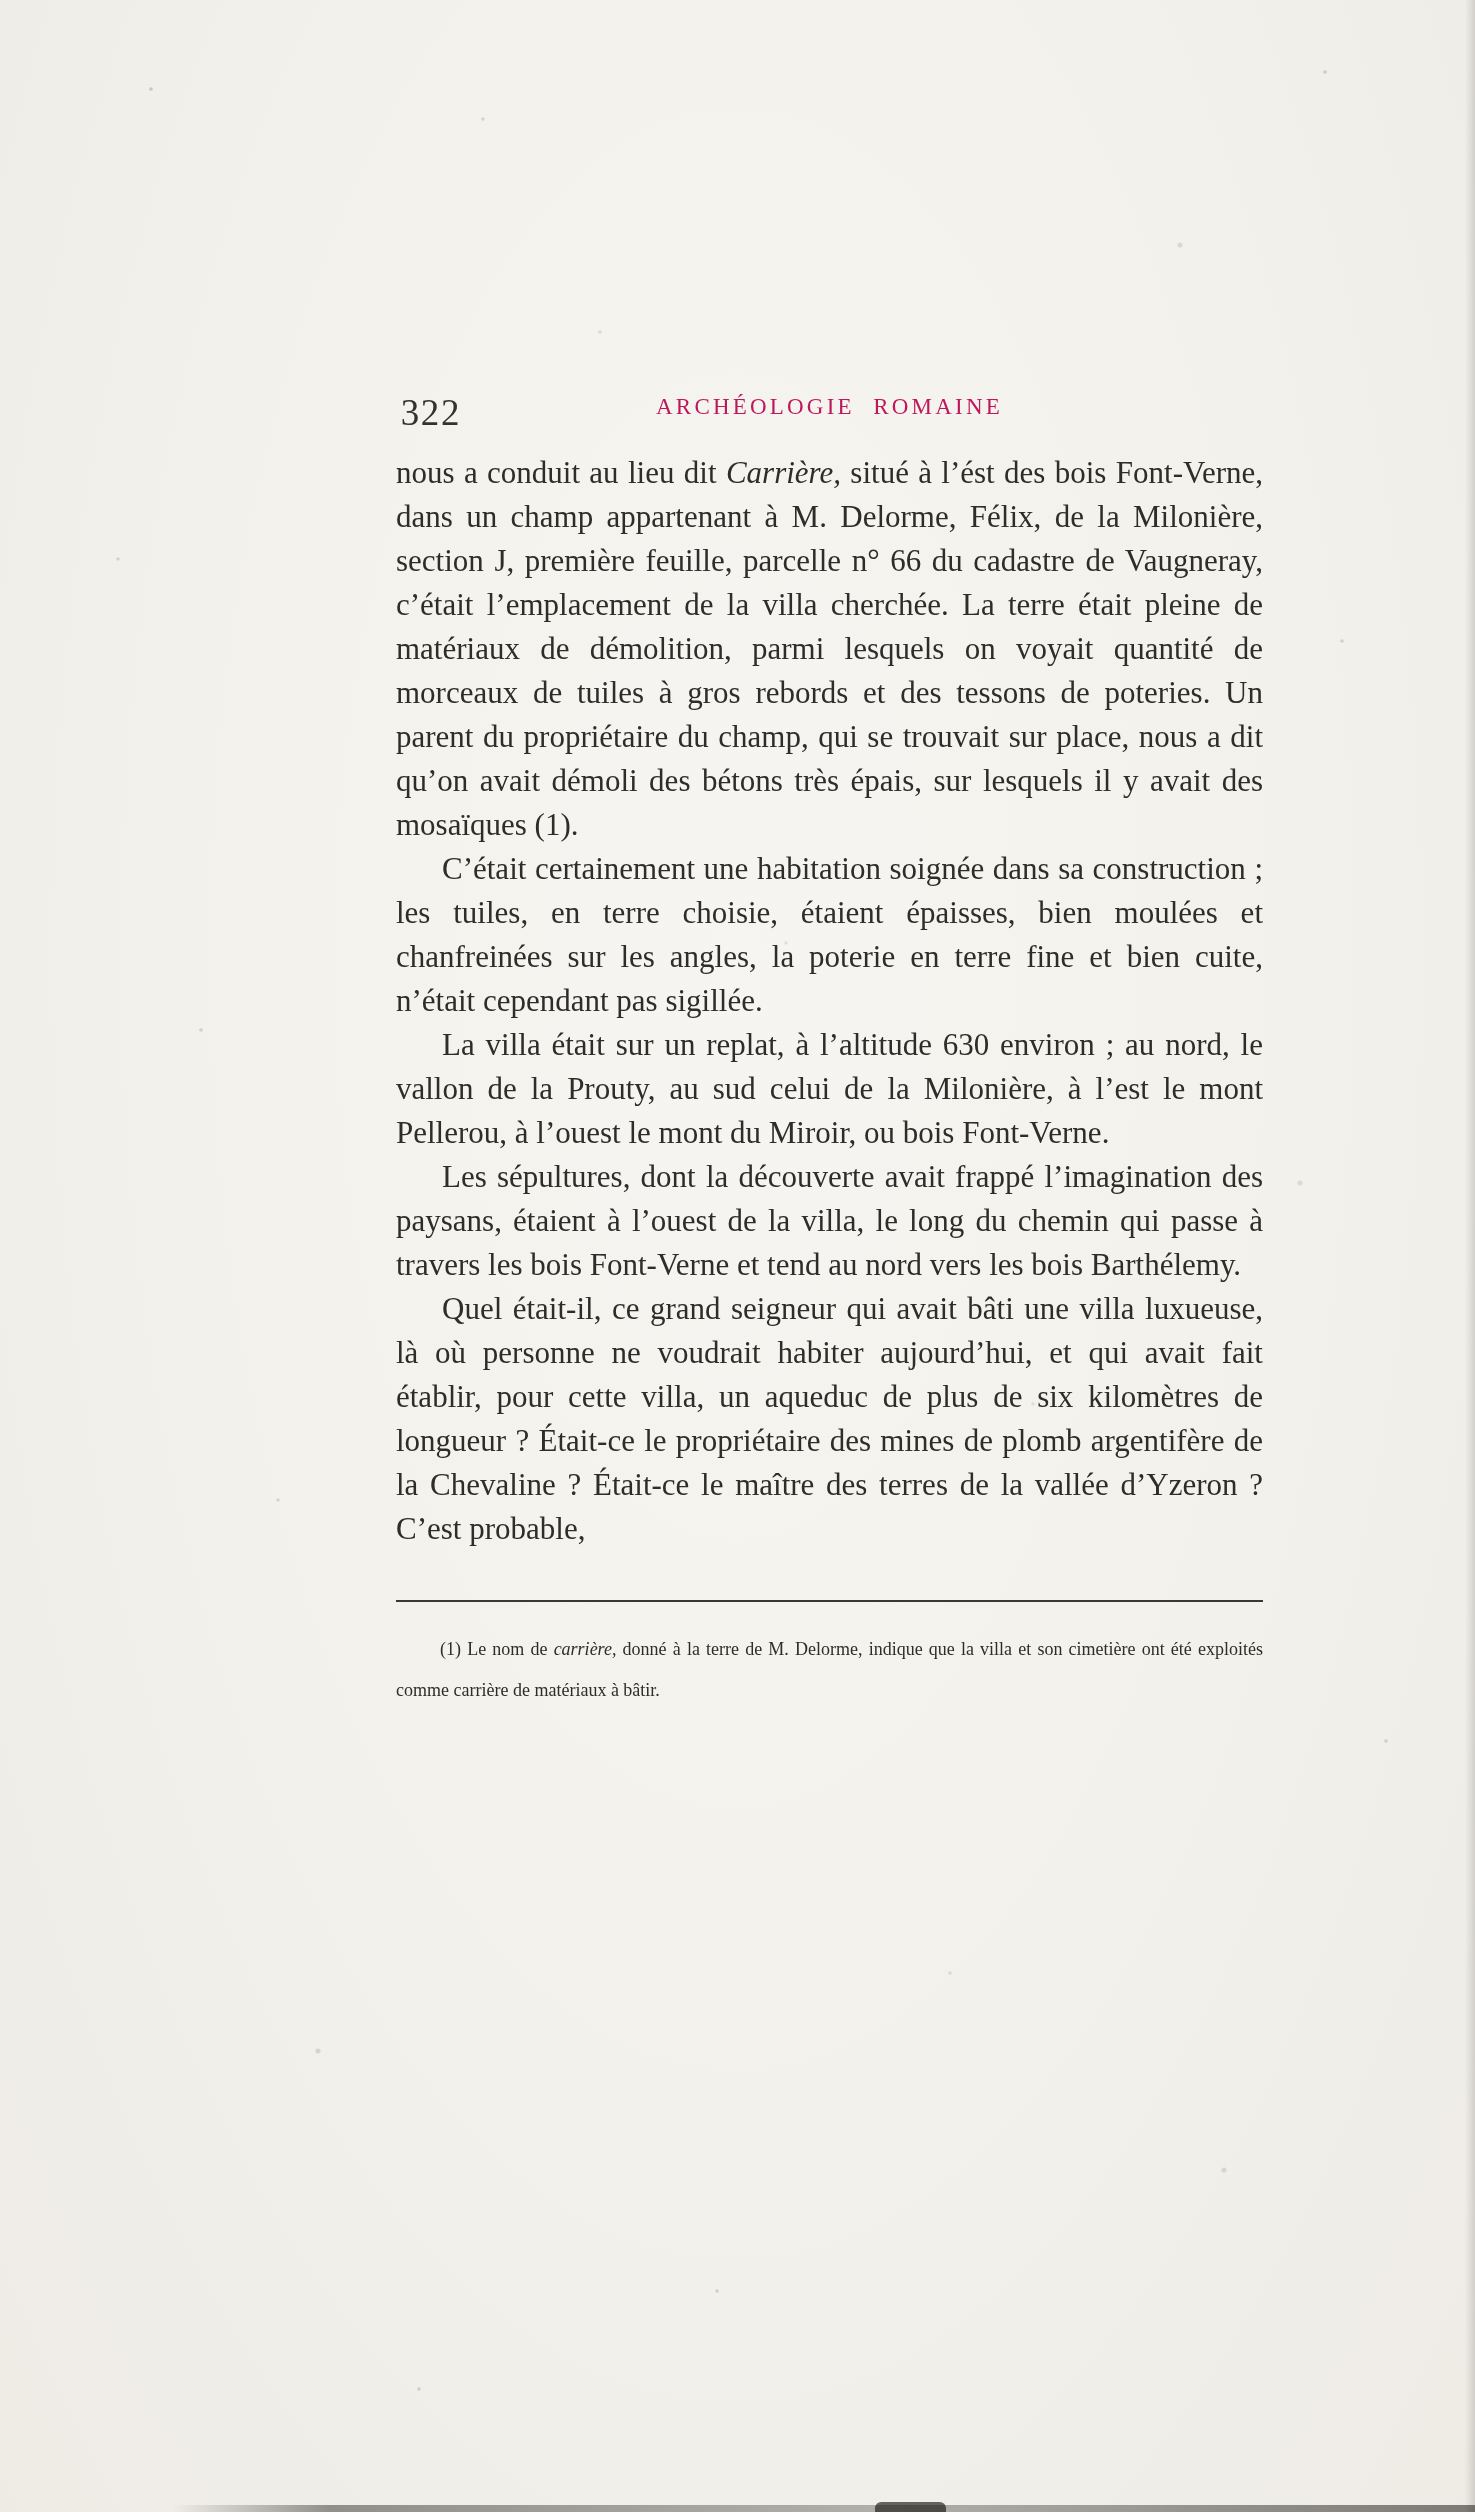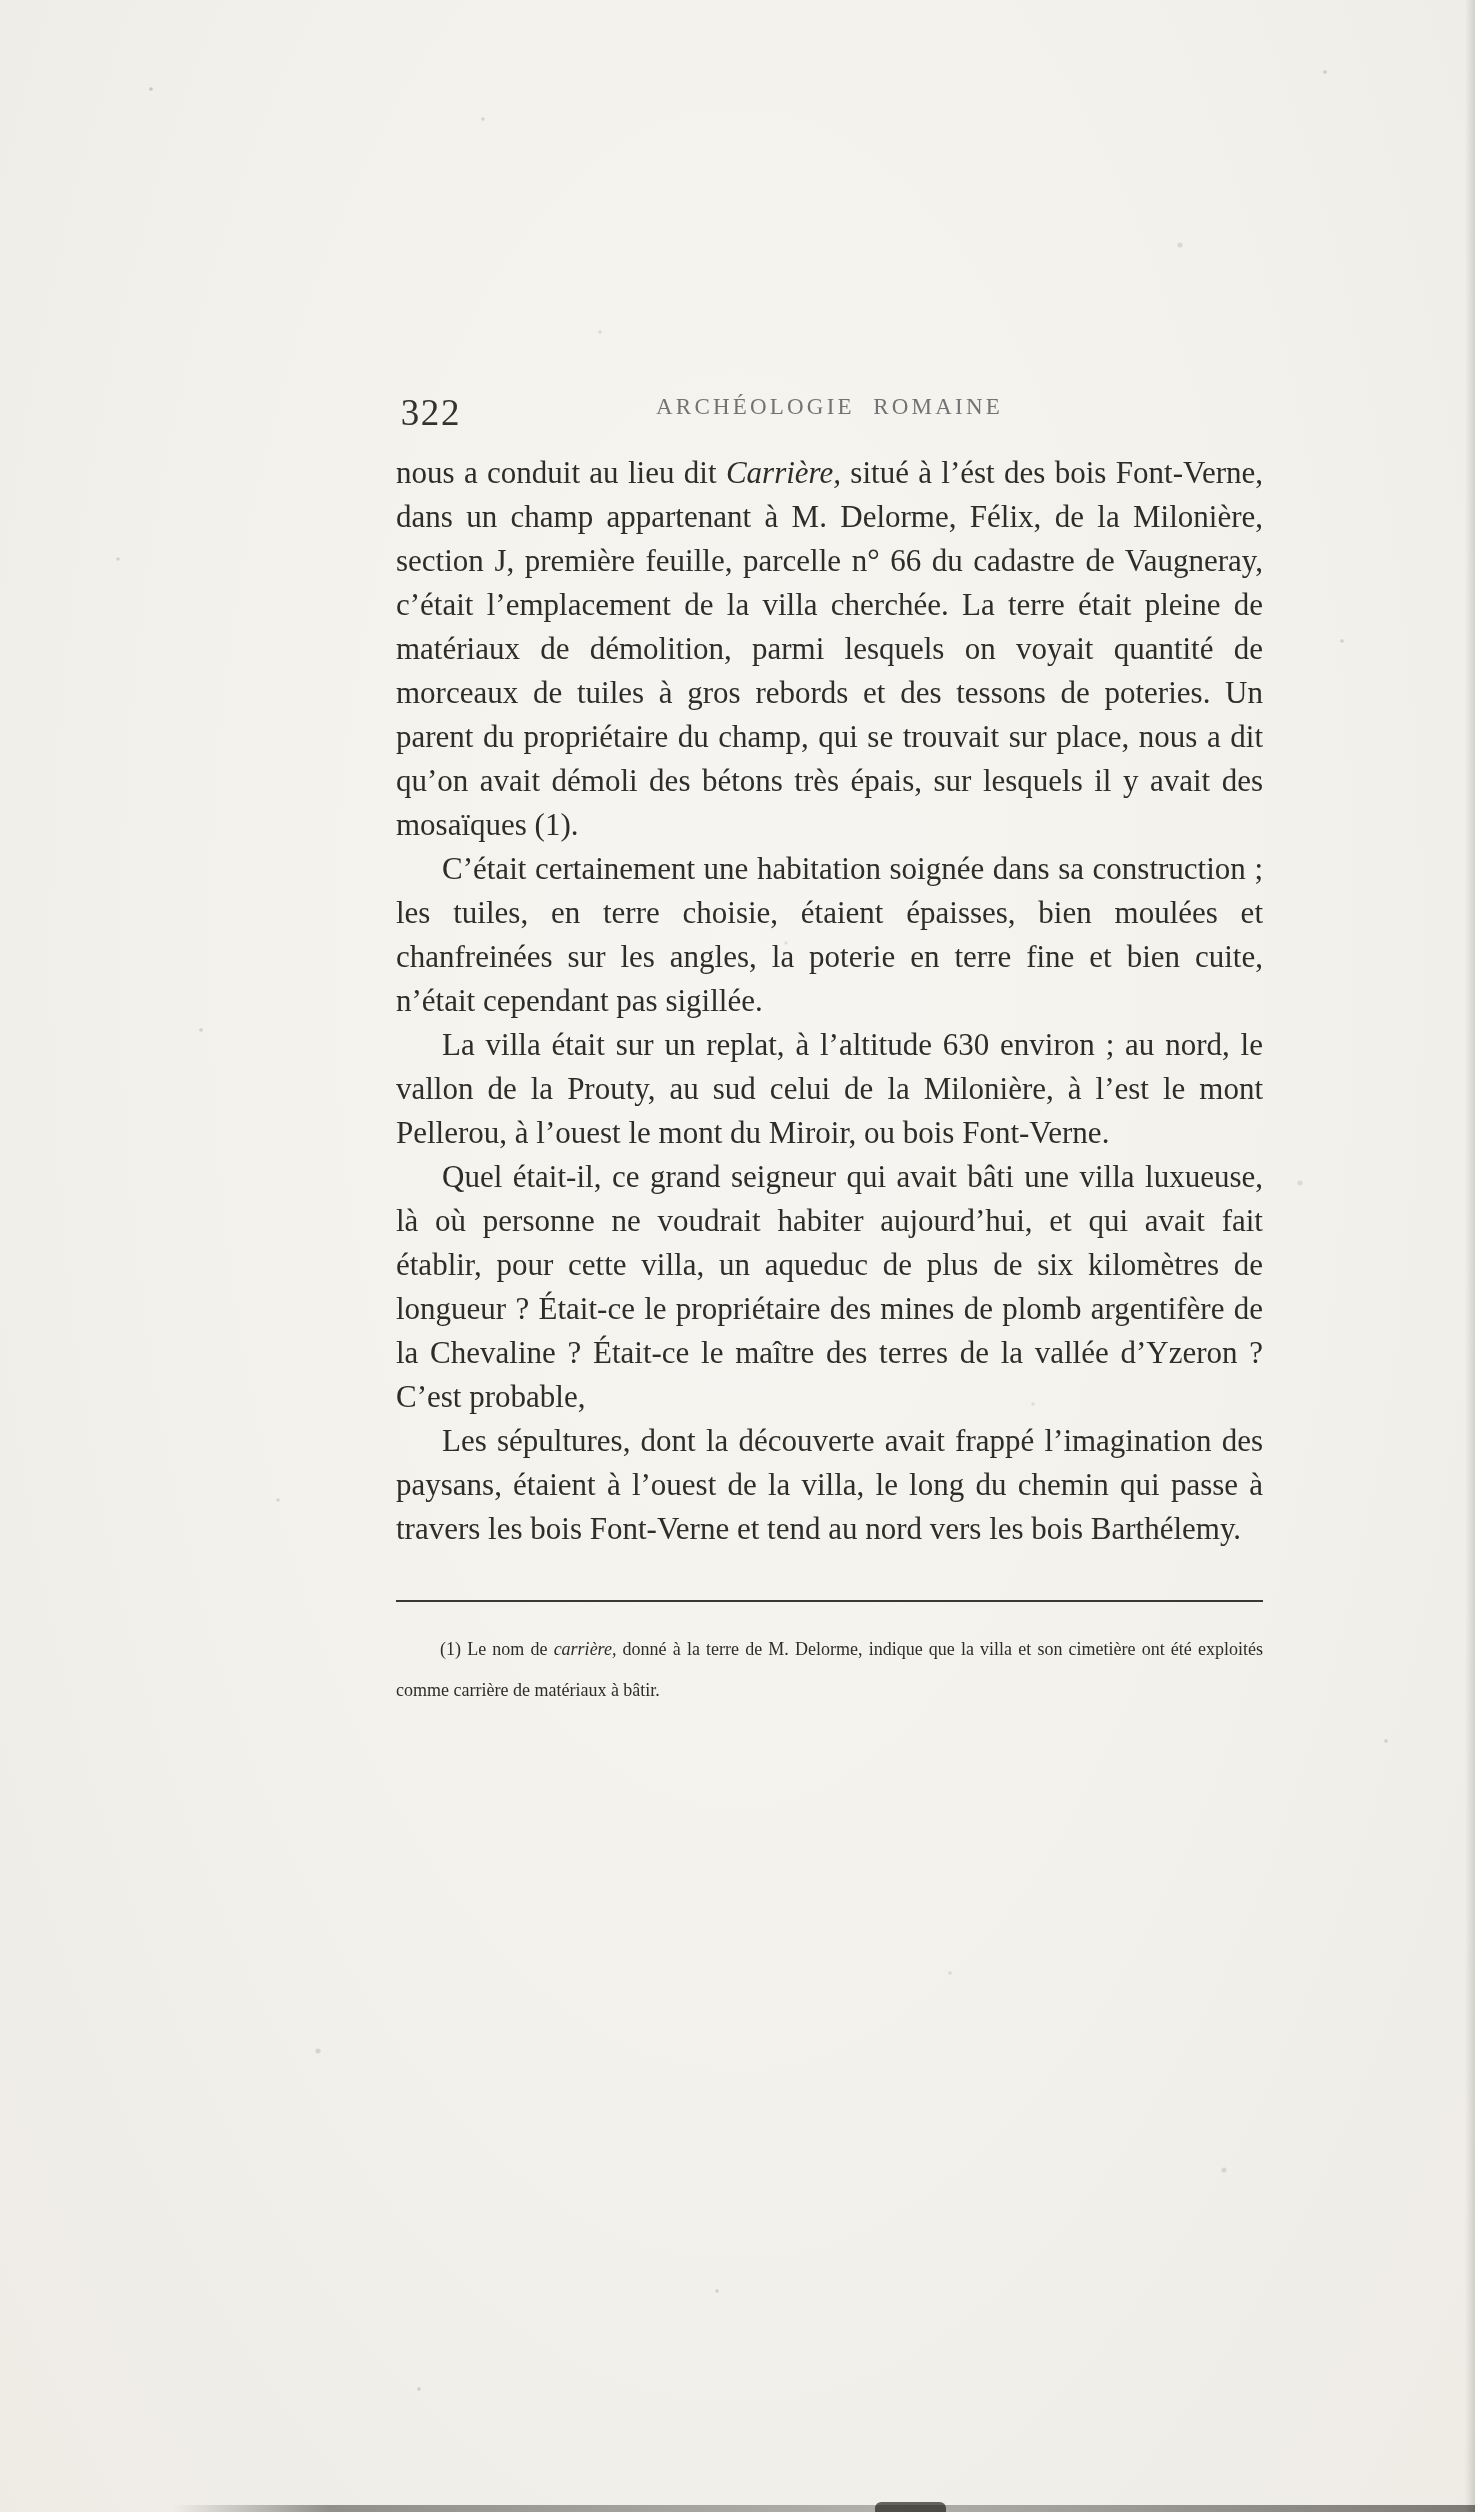--- a/index.html
+++ b/index.html
@@ -36,21 +36,21 @@
     letter-spacing: 1.6px;
     color: #33322d;
   }
   .head-title {
     display: block;
     text-align: center;
     font-size: 23px;
     letter-spacing: 3.2px;
     word-spacing: 9.5px;
     padding-top: 6.3px;
-    color: #737373;
+    color: #be185d;
   }
 
   .body-text p {
     margin: 0;
     font-size: 31px;
     line-height: 44px;
     text-align: justify;
     color: #2e2d29;
   }
   .body-text p.indent {
@@ -145,22 +145,22 @@
 
   <div class="running-head">
     <span class="page-number">322</span>
     <span class="head-title">ARCHÉOLOGIE ROMAINE</span>
   </div>
 
   <div class="body-text">
       <p><span>nous a conduit au lieu dit </span><em>Carrière,</em><span> situé à l’ést des bois Font-Verne, dans un champ appartenant à M. Delorme, Félix, de la Milonière, section J, première feuille, parcelle n° 66 du cadastre de Vaugneray, c’était l’emplacement de la villa cherchée. La terre était pleine de matériaux de démolition, parmi lesquels on voyait quantité de morceaux de tuiles à gros rebords et des tessons de poteries. Un parent du propriétaire du champ, qui se trouvait sur place, nous a dit qu’on avait démoli des bétons très épais, sur lesquels il y avait des mosaïques (1).</span></p>
       <p class="indent"><span>C’était certainement une habitation soignée dans sa construction ; les tuiles, en terre choisie, étaient épaisses, bien moulées et chanfreinées sur les angles, la poterie en terre fine et bien cuite, n’était cependant pas sigillée.</span></p>
       <p class="indent"><span>La villa était sur un replat, à l’altitude 630 environ ; au nord, le vallon de la Prouty, au sud celui de la Milonière, à l’est le mont Pellerou, à l’ouest le mont du Miroir, ou bois Font-Verne.</span></p>
+      <p class="indent"><span>Les sépultures, dont la découverte avait frappé l’imagination des paysans, étaient à l’ouest de la villa, le long du chemin qui passe à travers les bois Font-Verne et tend au nord vers les bois Barthélemy.</span></p>
       <p class="indent"><span>Quel était-il, ce grand seigneur qui avait bâti une villa luxueuse, là où personne ne voudrait habiter aujourd’hui, et qui avait fait établir, pour cette villa, un aqueduc de plus de six kilomètres de longueur ? Était-ce le propriétaire des mines de plomb argentifère de la Chevaline ? Était-ce le maître des terres de la vallée d’Yzeron ? C’est probable,</span></p>
-      <p class="indent"><span>Les sépultures, dont la découverte avait frappé l’imagination des paysans, étaient à l’ouest de la villa, le long du chemin qui passe à travers les bois Font-Verne et tend au nord vers les bois Barthélemy.</span></p>
     </div>
 
   <div class="footnote-rule"></div>
 
   <p class="footnote-text"><span>(1) Le nom de </span><em>carrière,</em><span> donné à la terre de M. Delorme, indique que la villa et son cimetière ont été exploités comme carrière de matériaux à bâtir.</span></p>
 
 </div>
 
 <div class="scan-edge-bottom"></div>
 <div class="scan-blob"></div>

